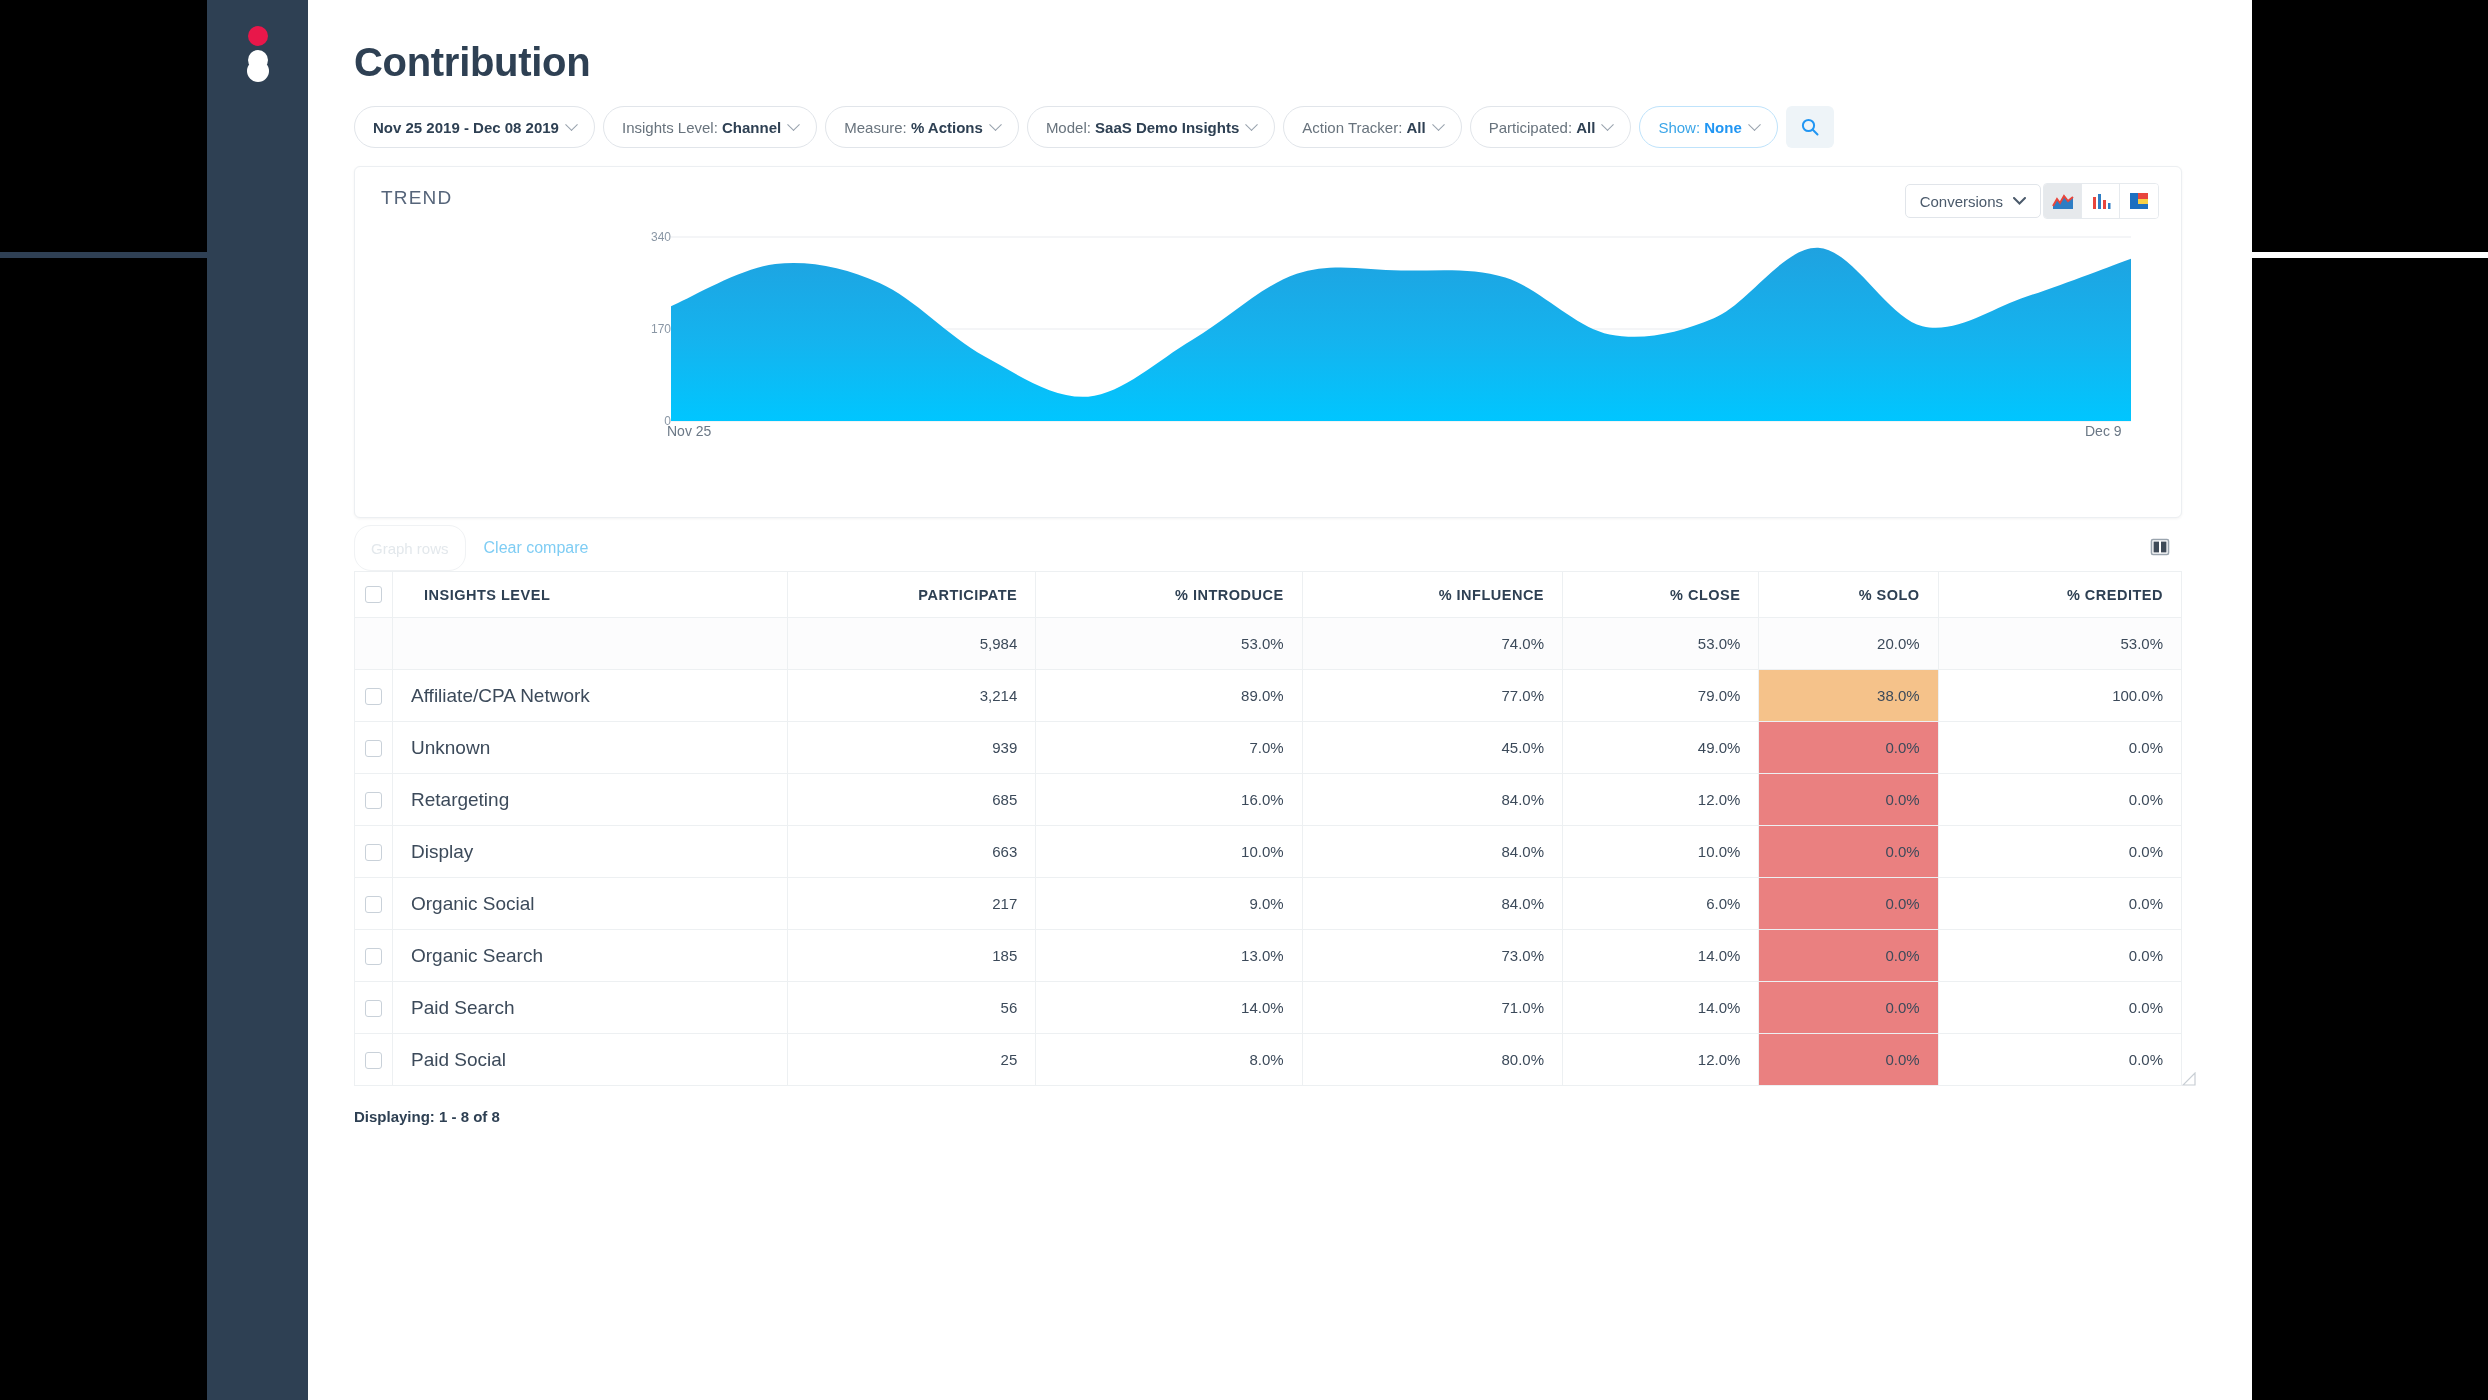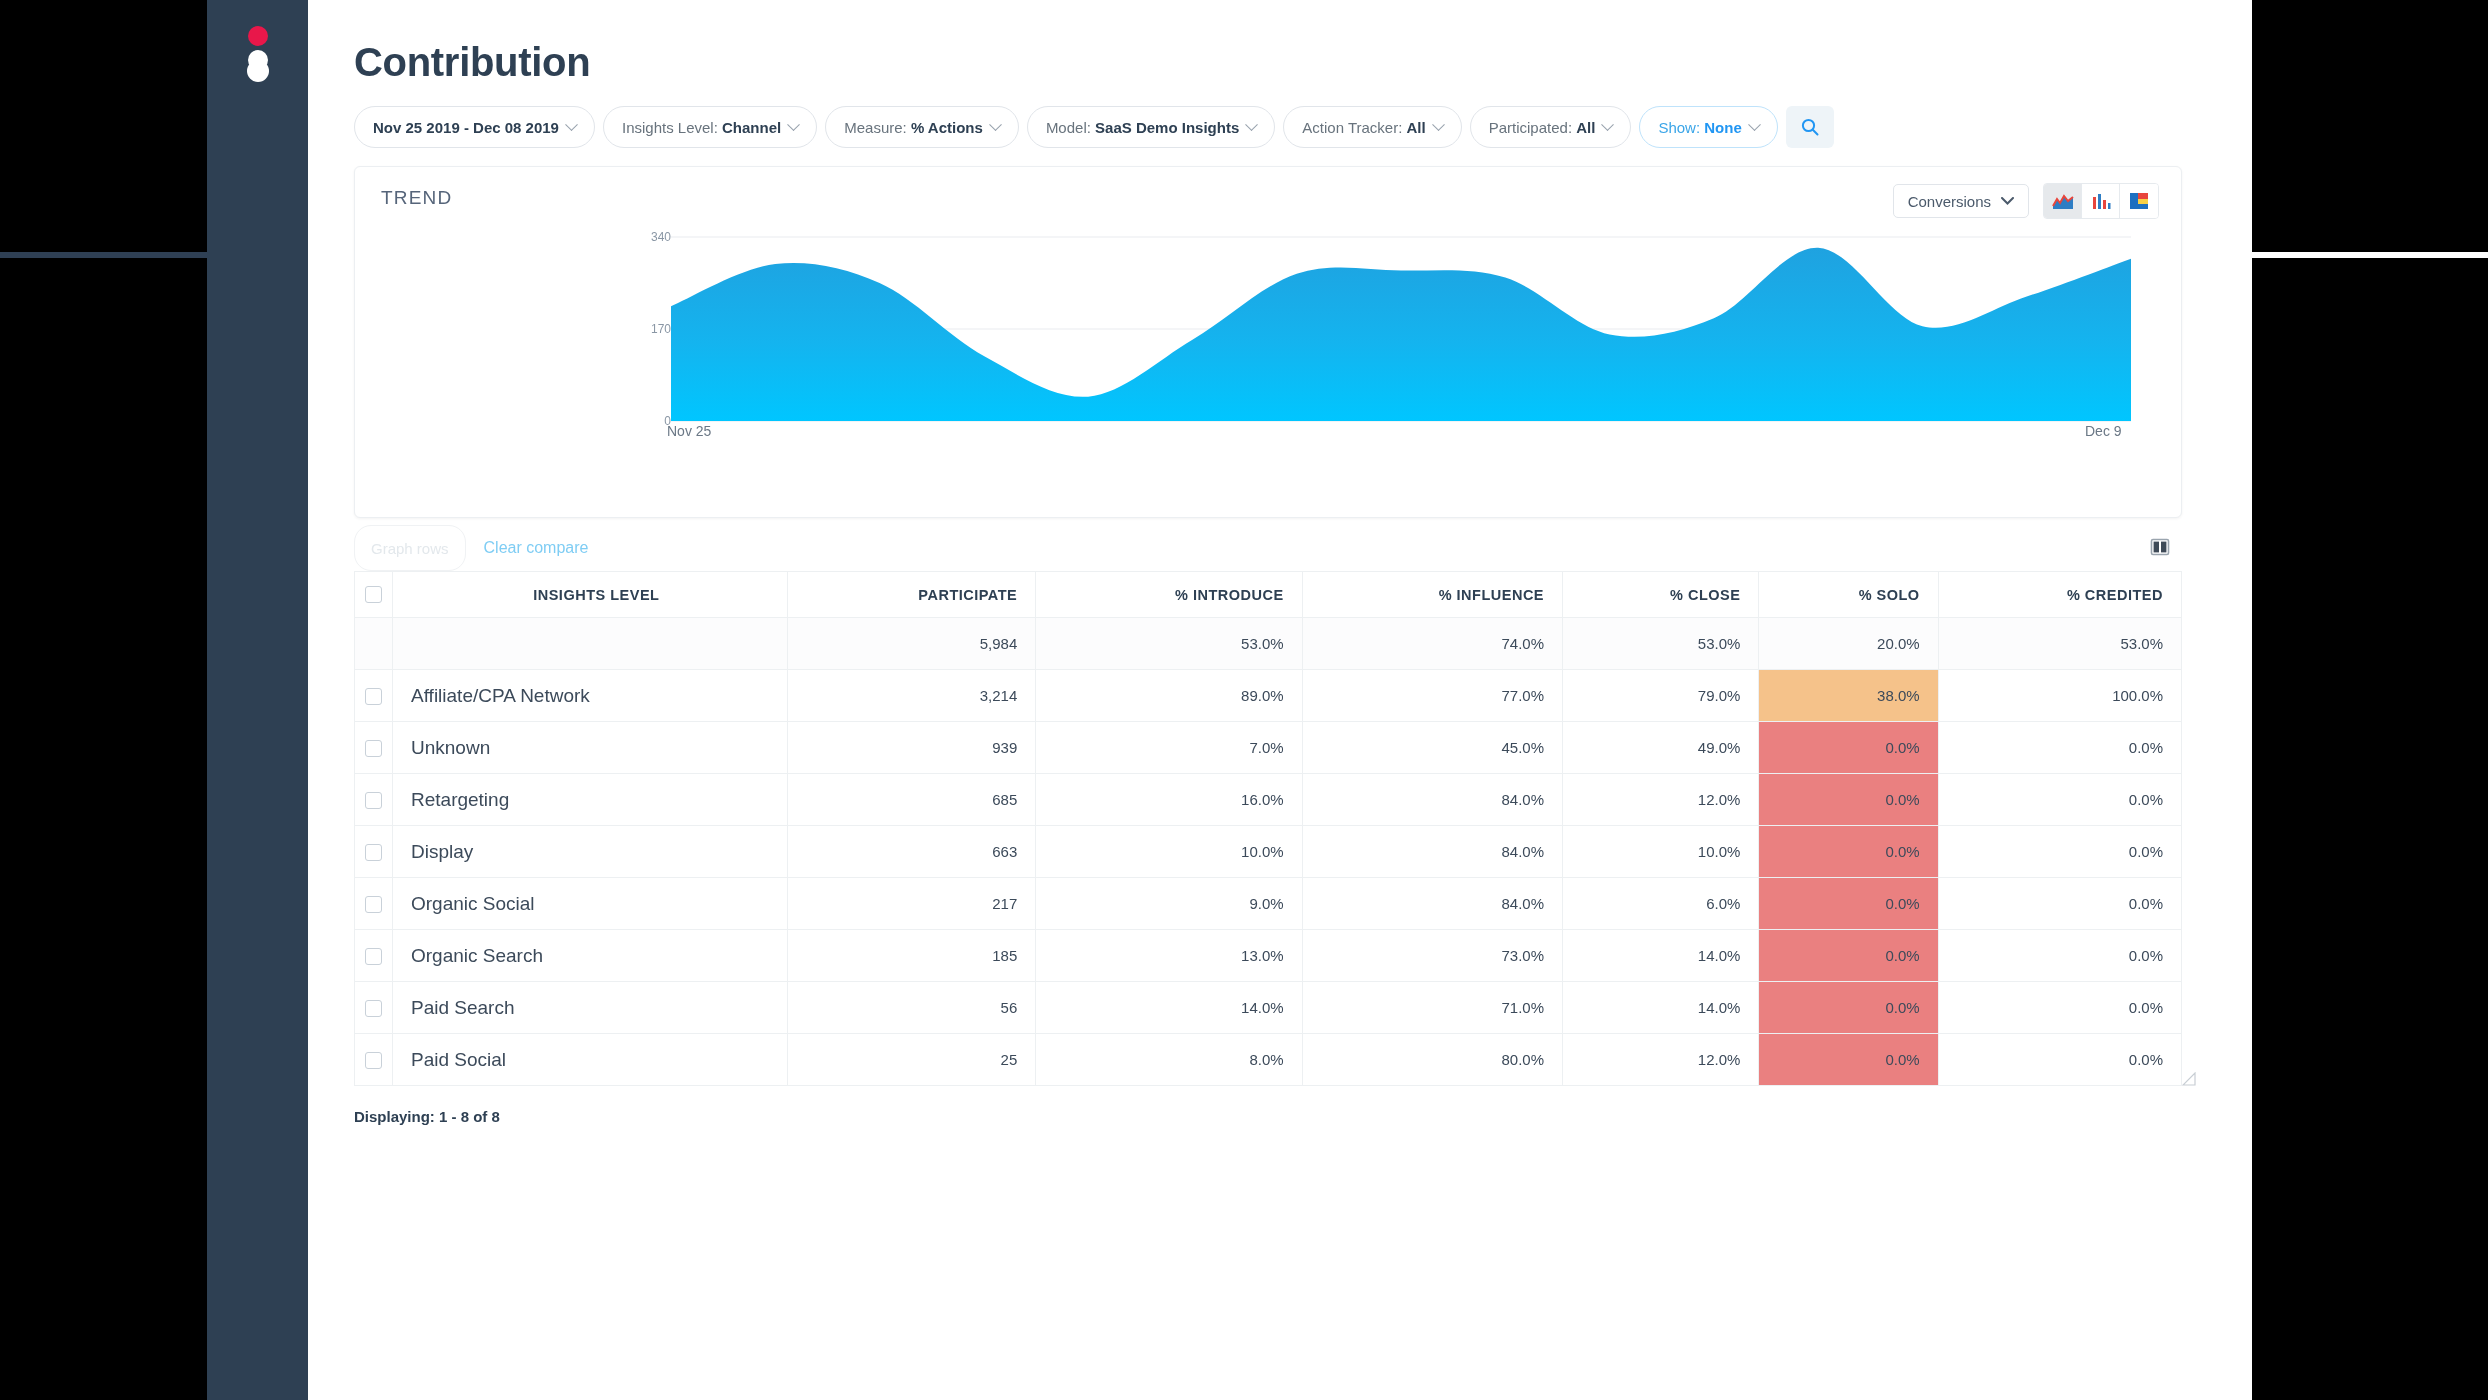--- a/index.html
+++ b/index.html
@@ -88,21 +88,21 @@
     width: 1828px; height: 352px;
     background: #ffffff; border: 1px solid #eceff2; border-radius: 6px;
     box-shadow: 0 1px 3px rgba(0,0,0,0.05);
   }
   #trend-label {
     position: absolute; left: 26px; top: 20px;
     font-size: 19px; color: #56657a; letter-spacing: 1.2px;
   }
   #chart-controls {
     position: absolute; right: 22px; top: 16px;
-    display: flex; align-items: center; gap: 14px;
+    display: flex; align-items: center; gap: 2px;
   }
   #conversions-select {
     height: 34px; padding: 0 14px;
     border: 1px solid #e1e5ea; border-radius: 5px; background: #fff;
     display: flex; align-items: center; gap: 10px;
     font-size: 15px; color: #4b5a6b; cursor: pointer;
   }
   .chart-type-group { display: flex; border: 1px solid #e6eaee; border-radius: 4px; overflow: hidden; }
   .chart-type-btn {
     width: 38px; height: 34px; background: #fff;
@@ -148,21 +148,21 @@
     font-size: 15px;
     padding: 0 18px;
   }
   #data-table thead th {
     height: 46px;
     font-size: 14.5px; font-weight: bold; color: #2e4053;
     letter-spacing: 0.5px; text-align: right; white-space: nowrap;
     background: #fff;
   }
   #data-table thead th.col-check { width: 38px; padding: 0; text-align: center; }
-  #data-table thead th.col-name { text-align: center; padding-left: 31px; }
+  #data-table thead th.col-name { text-align: left; padding-left: 31px; }
   #data-table tbody td { height: 52px; color: #3c4a5a; text-align: right; }
   #data-table tbody td.col-check { width: 38px; padding: 0; text-align: center; }
   #data-table tbody td.col-name { text-align: left; font-size: 19px; color: #3c4a5a; }
   tr.summary-row td { background: #fcfcfd; font-weight: normal; }
   td.cell-orange { background: #f5c28a; }
   td.cell-red { background: #ea8080; }
 
   .chk {
     display: inline-block; width: 17px; height: 17px;
     border: 1px solid #c9d1d9; border-radius: 3px; background: #fff;

